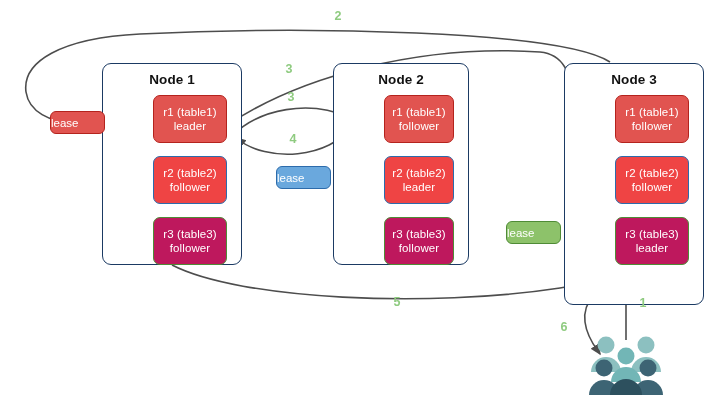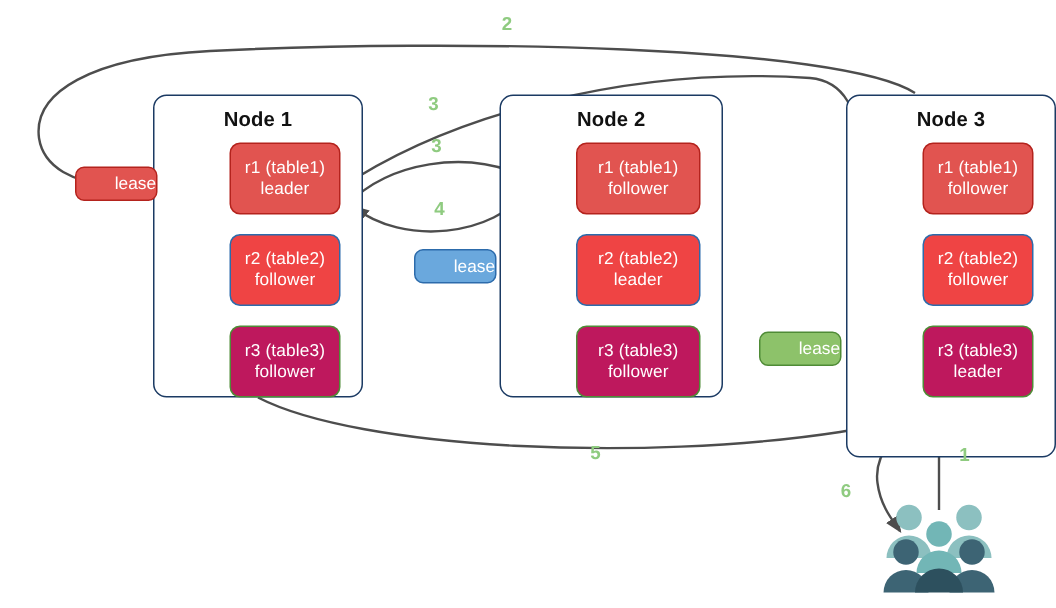--- a/index.html
+++ b/index.html
@@ -60,21 +60,21 @@
   .r-blue{background:#ef4444;border:1.4px solid #2c6bab;}
   .r-green{background:#be185d;border:1.4px solid #4f8b36;}
 
   
   .lease{
     position:absolute;
     box-sizing:border-box;
     border-radius:6px;
     display:flex;
     align-items:center;
-    justify-content:flex-end;
+    justify-content:flex-start;
     color:#ffffff;
     font-size:11.5px;
     z-index:4;
   }
   .lease-red{background:#e15450;border:1.4px solid #b4231d;}
   .lease-blue{background:#6aa8dd;border:1.4px solid #2c6bab;}
   .lease-green{background:#8dc26a;border:1.4px solid #4f8b36;}
 
   
   .edge-label{
@@ -127,21 +127,21 @@
         <span class="l1">r2 (table2)</span>
         <span class="l2">follower</span>
       </div>
       <div class="replica r-green">
         <span class="l1">r3 (table3)</span>
         <span class="l2">follower</span>
       </div>
     </div>
   </div>
 
-  <div class="node" style="left:333px; top:63px; width:149px; height:202px;padding-left:16px;">
+  <div class="node" style="left:333px; top:63px; width:136px; height:202px;padding-left:16px;">
     <div class="node-title">Node 2</div>
     <div class="replicas">
       <div class="replica r-red">
         <span class="l1">r1 (table1)</span>
         <span class="l2">follower</span>
       </div>
       <div class="replica r-blue">
         <span class="l1">r2 (table2)</span>
         <span class="l2">leader</span>
       </div>

